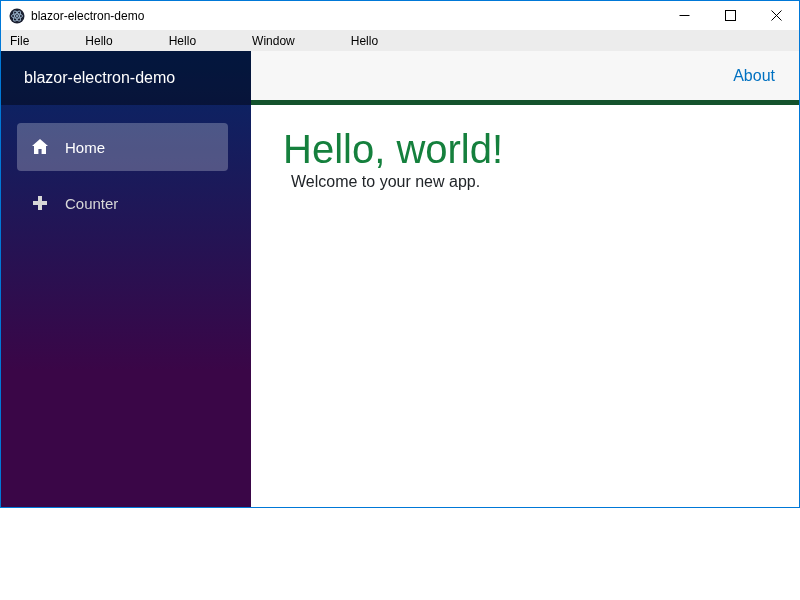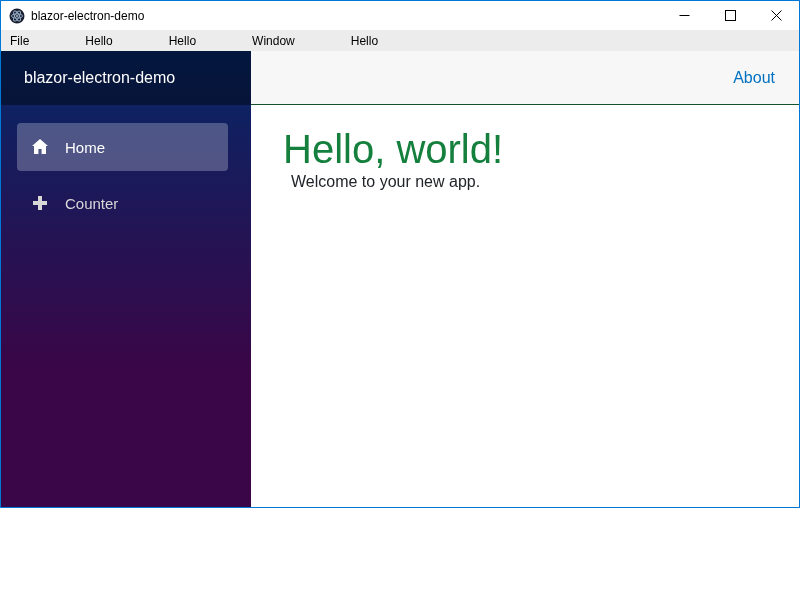--- a/index.html
+++ b/index.html
@@ -69,21 +69,21 @@
     cursor: pointer;
   }
   .nav-item.active { background-color: rgba(255,255,255,0.25); color: #ffffff; }
   .nav-icon { width: 16px; height: 16px; margin-right: 17px; flex: 0 0 16px; }
   .nav-icon svg { display: block; }
 
   .main { flex: 1; display: flex; flex-direction: column; background: #ffffff; min-width: 0; }
   .top-row {
     height: 54px; flex: 0 0 54px;
     background-color: #f7f7f7;
-    border-bottom: 1px solid #14532d;
+    border-bottom: 5px solid #14532d;
     display: flex; align-items: center; justify-content: flex-end;
     padding-right: 24px;
   }
   .about-link { color: #0071c1; font-size: 16px; text-decoration: none; cursor: pointer; }
 
   .content { padding: 20px 32px; }
   .content h1 {
     font-size: 40px; font-weight: 400; line-height: 1.2;
     color: #15803d; margin-bottom: 0;
   }

